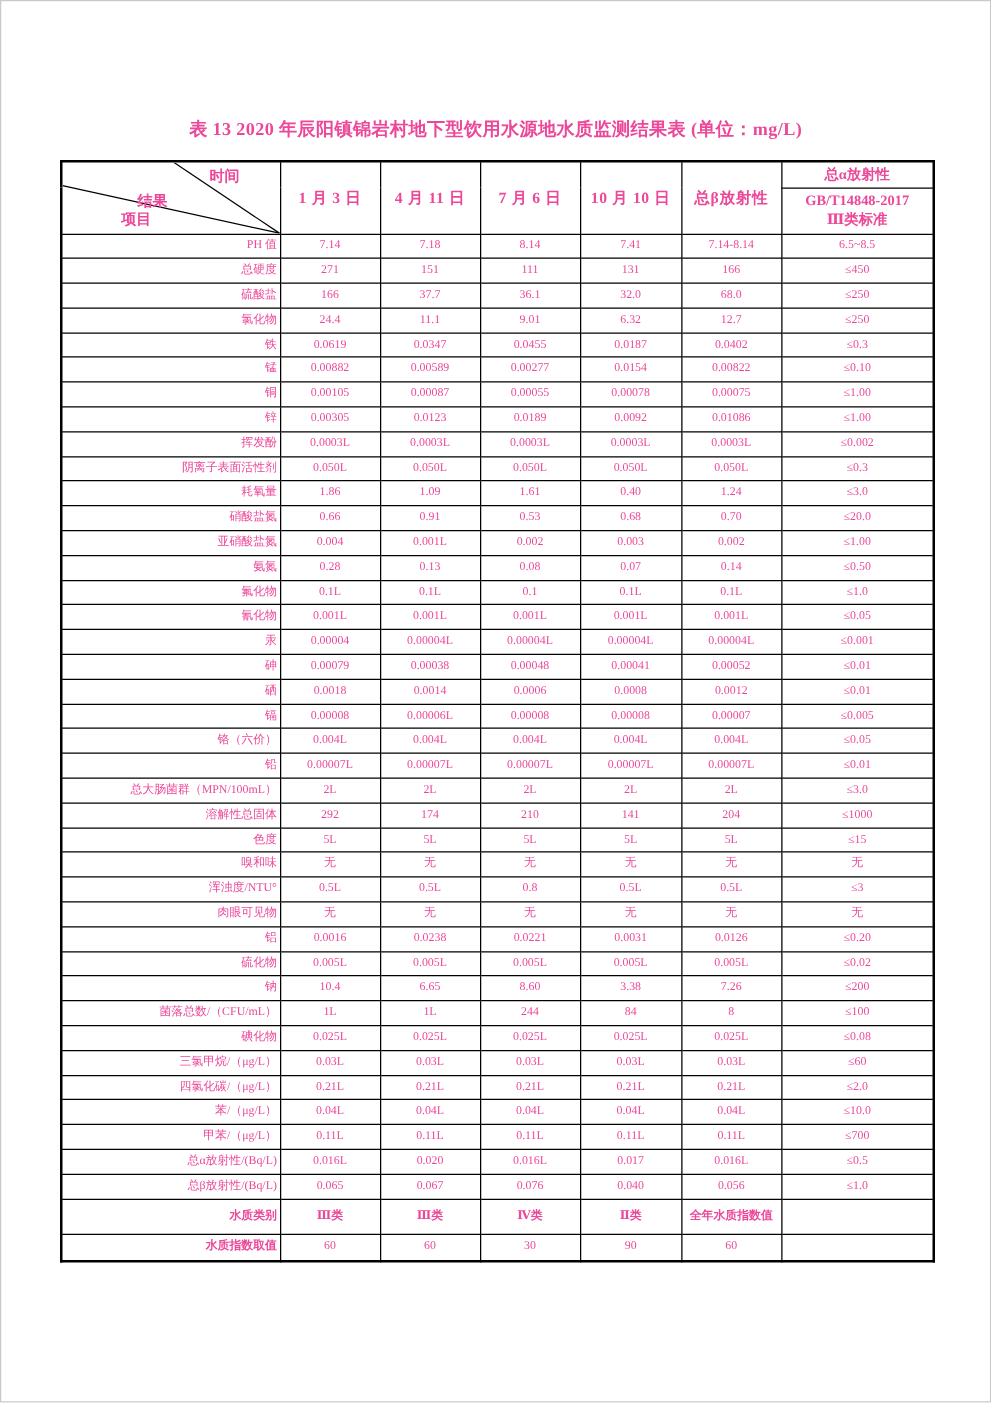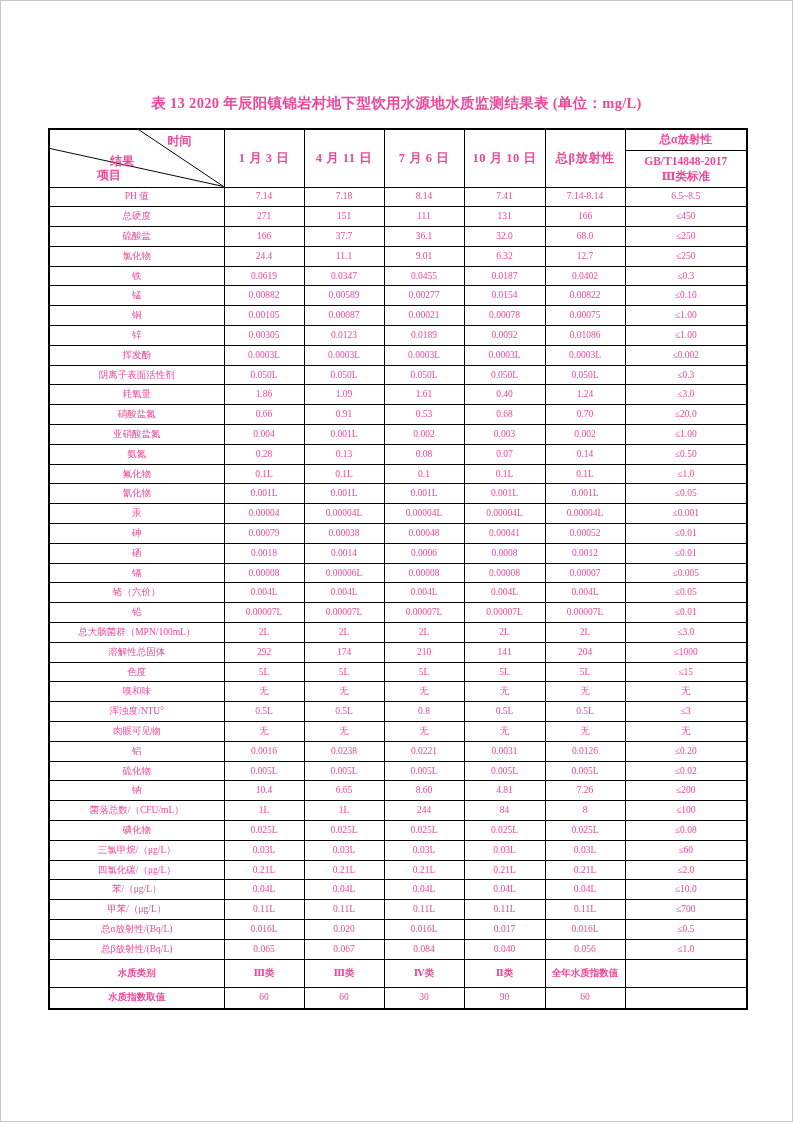--- a/index.html
+++ b/index.html
@@ -16,21 +16,21 @@
   .date-th{font-size:12.5px;letter-spacing:.5px;}
   .std-top{font-size:11.5px;height:21px;}
   .std-bottom{font-size:11.5px;line-height:1.3;height:37px;}
   .corner-th{position:relative;padding:12px;}
   .corner-th svg{position:absolute;left:0;top:0;width:100%;height:100%;}
   .corner-th span{position:absolute;font-size:12px;font-weight:bold;white-space:nowrap;}
   .c-time{top:3px;right:32px;}
   .c-result{top:23px;left:60px;}
   .c-item{bottom:3px;left:7px;margin-left:40px;}
   tbody td{font-size:9.5px;height:19.8px;line-height:1.15;}
-  tbody td.label-cell{font-size:9.5px;}
+  tbody td.label-cell{font-size:9.5px;text-align:right;}
   tr.row-bold td{font-weight:bold;}
   tr.row-label-bold td.label-cell{font-weight:bold;}
   tr.tall td{height:28px;}
   tr.mid td{height:22px;font-family:Liberation Serif, serif;}
   .page-number{position:absolute;top:1041px;left:0;width:100%;text-align:center;font-size:12px;}
 </style>
 </head>
 <body>
 
 <div class="page">
@@ -125,21 +125,21 @@
             <td class="value-cell">0.00589</td>
             <td class="value-cell">0.00277</td>
             <td class="value-cell">0.0154</td>
             <td class="value-cell">0.00822</td>
             <td class="value-cell">≤0.10</td>
           </tr>
           <tr>
             <td class="label-cell">铜</td>
             <td class="value-cell">0.00105</td>
             <td class="value-cell">0.00087</td>
-            <td class="value-cell">0.00021</td>
+            <td class="value-cell">0.00055</td>
             <td class="value-cell">0.00078</td>
             <td class="value-cell">0.00075</td>
             <td class="value-cell">≤1.00</td>
           </tr>
           <tr>
             <td class="label-cell">锌</td>
             <td class="value-cell">0.00305</td>
             <td class="value-cell">0.0123</td>
             <td class="value-cell">0.0189</td>
             <td class="value-cell">0.0092</td>
@@ -342,21 +342,21 @@
             <td class="value-cell">0.005L</td>
             <td class="value-cell">0.005L</td>
             <td class="value-cell">0.005L</td>
             <td class="value-cell">≤0.02</td>
           </tr>
           <tr>
             <td class="label-cell">钠</td>
             <td class="value-cell">10.4</td>
             <td class="value-cell">6.65</td>
             <td class="value-cell">8.60</td>
-            <td class="value-cell">4.81</td>
+            <td class="value-cell">3.38</td>
             <td class="value-cell">7.26</td>
             <td class="value-cell">≤200</td>
           </tr>
           <tr>
             <td class="label-cell">菌落总数/（CFU/mL）</td>
             <td class="value-cell">1L</td>
             <td class="value-cell">1L</td>
             <td class="value-cell">244</td>
             <td class="value-cell">84</td>
             <td class="value-cell">8</td>
@@ -413,21 +413,21 @@
             <td class="value-cell">0.020</td>
             <td class="value-cell">0.016L</td>
             <td class="value-cell">0.017</td>
             <td class="value-cell">0.016L</td>
             <td class="value-cell">≤0.5</td>
           </tr>
           <tr>
             <td class="label-cell">总β放射性/(Bq/L)</td>
             <td class="value-cell">0.065</td>
             <td class="value-cell">0.067</td>
-            <td class="value-cell">0.084</td>
+            <td class="value-cell">0.076</td>
             <td class="value-cell">0.040</td>
             <td class="value-cell">0.056</td>
             <td class="value-cell">≤1.0</td>
           </tr>
           <tr class="row-bold tall">
             <td class="label-cell">水质类别</td>
             <td class="value-cell">Ⅲ类</td>
             <td class="value-cell">Ⅲ类</td>
             <td class="value-cell">Ⅳ类</td>
             <td class="value-cell">Ⅱ类</td>

